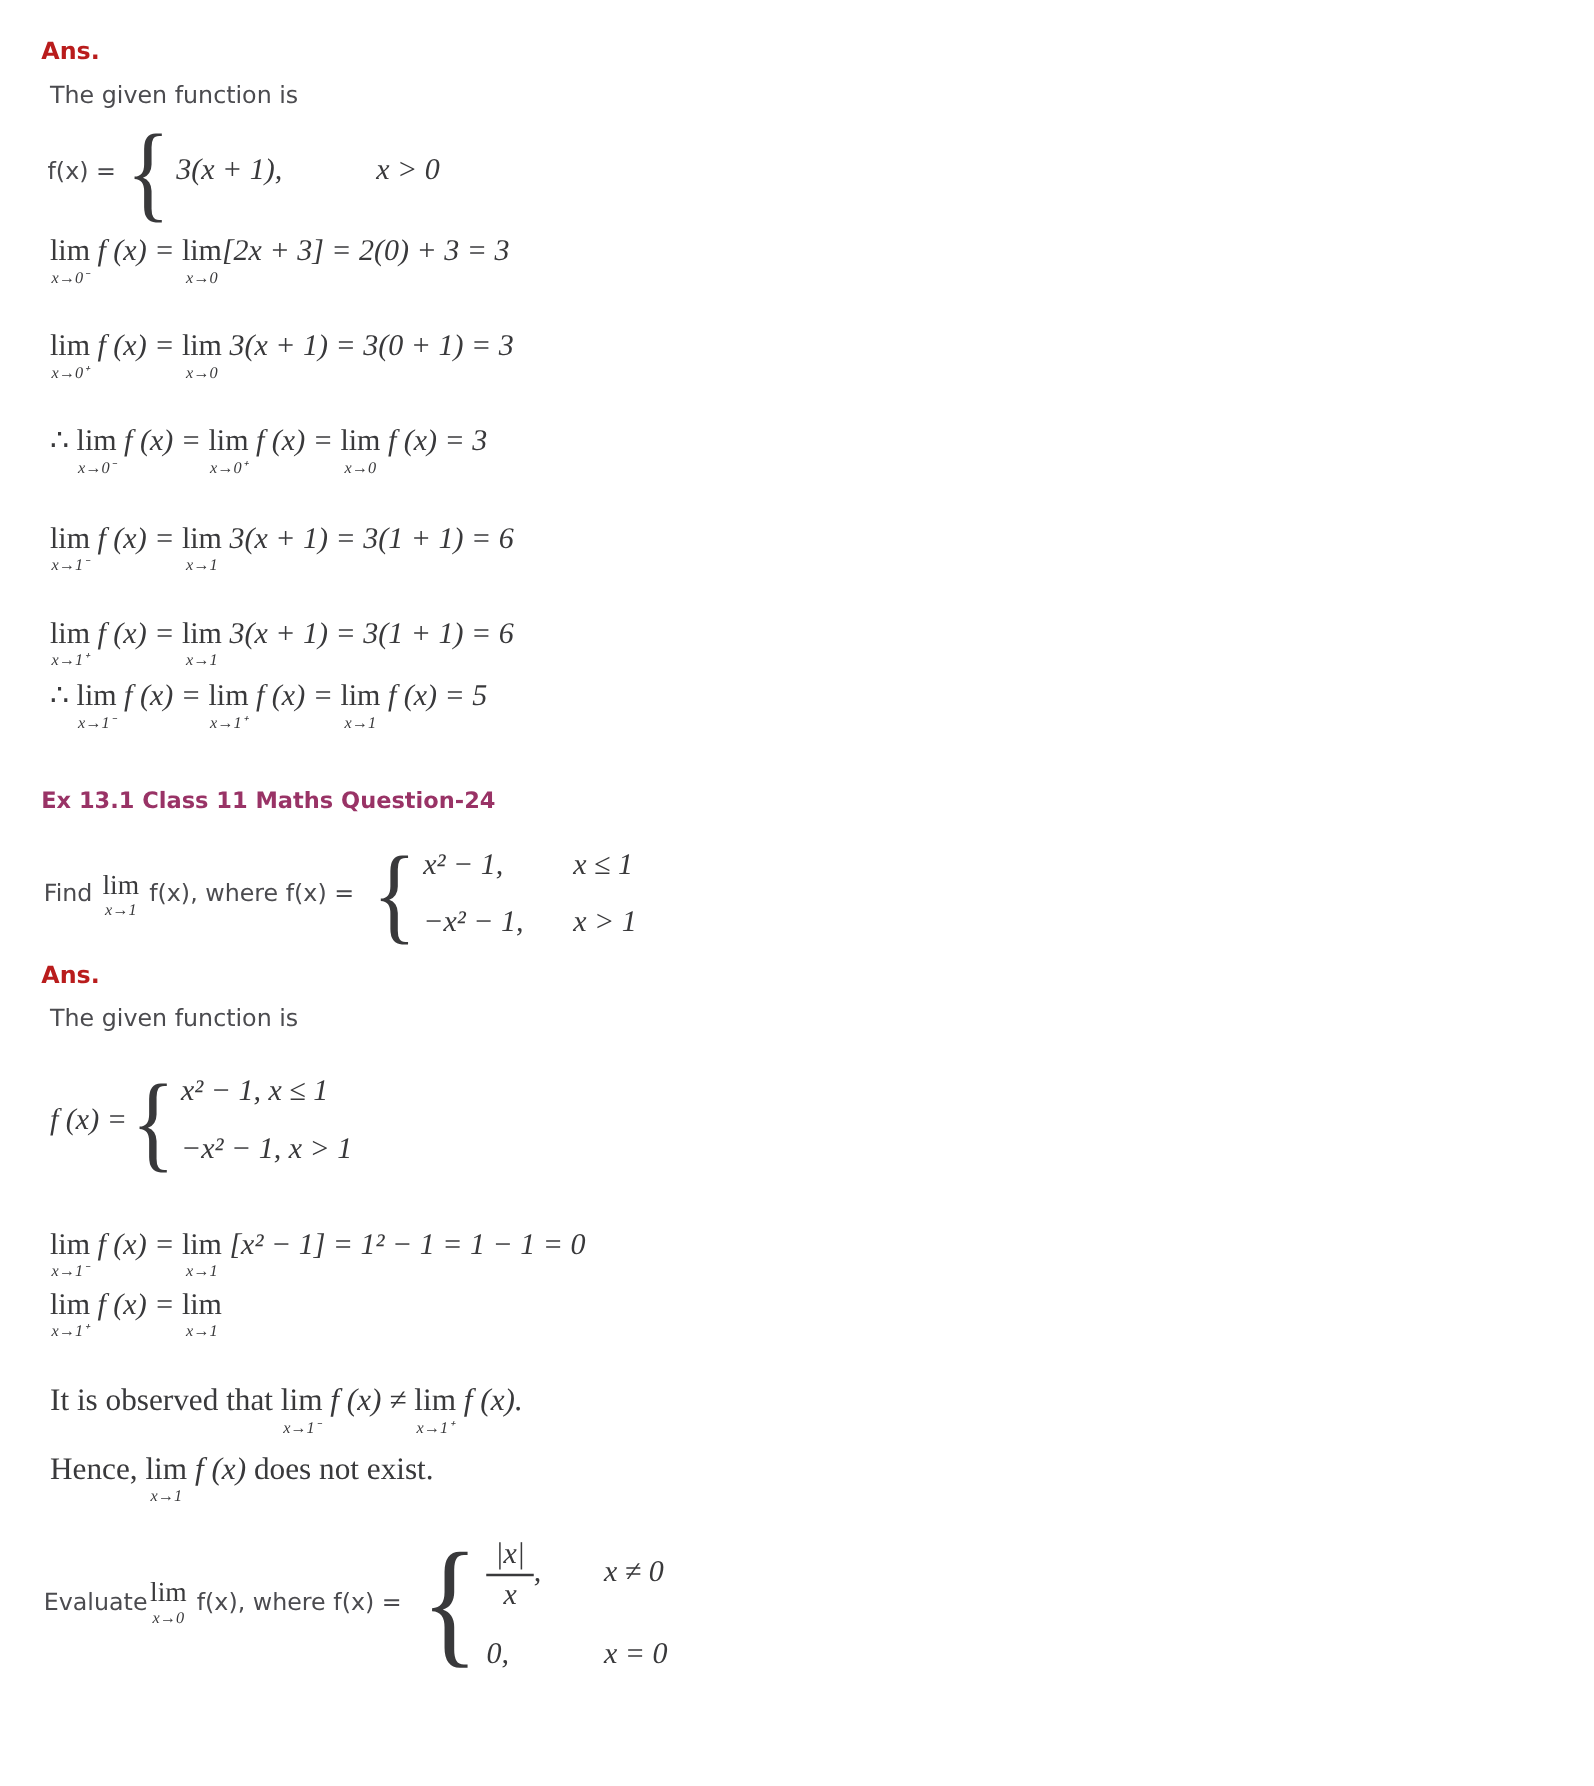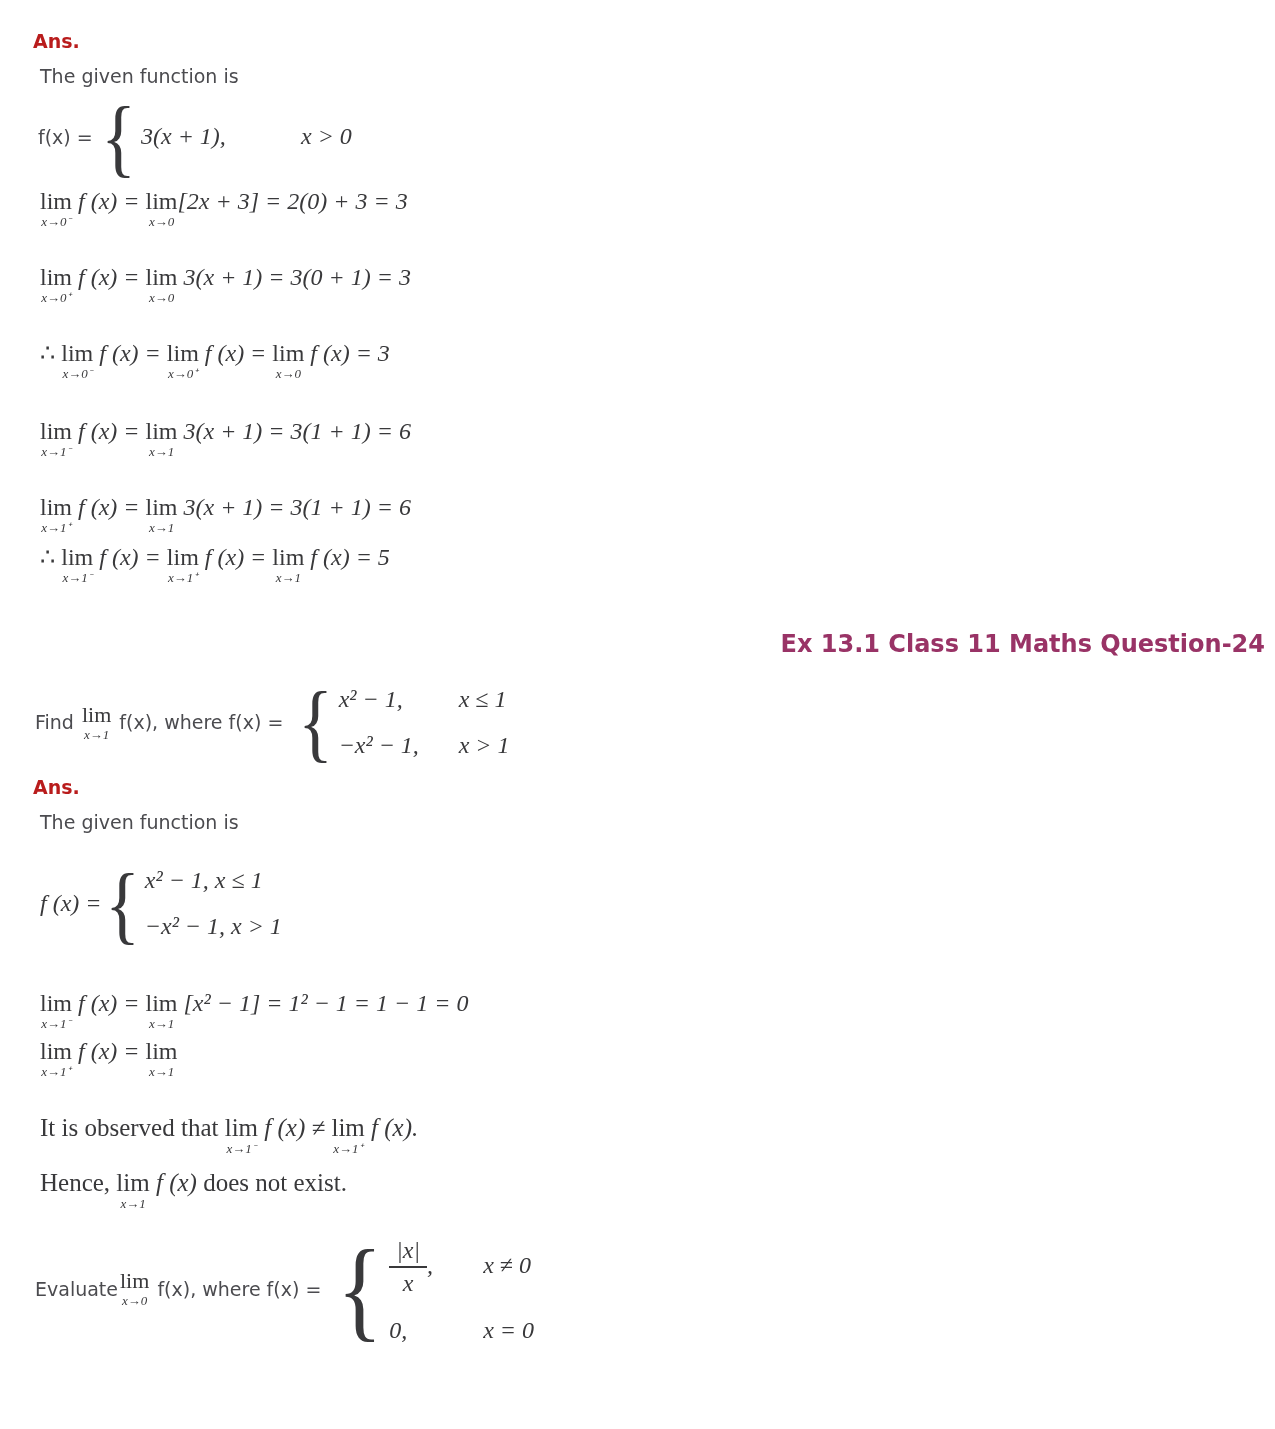--- a/index.html
+++ b/index.html
@@ -7,21 +7,21 @@
   body {
     width: 1275px; min-height: 1429px;
     padding: 30px 10px 0 33px;
     font-family: "DejaVu Sans", "Liberation Sans", sans-serif;
     color: #4b4b4f;
     overflow: hidden;
   }
 
   
   .ans-label { font-size: 19px; font-weight: bold; color: #b91c1c; margin: 0; line-height: 1.2; }
-  .q-heading { font-size: 24px; font-weight: bold; color: #993366; margin: 0; line-height: 1.2; text-align: right; }
+  .q-heading { font-size: 18px; font-weight: bold; color: #993366; margin: 0; line-height: 1.2; }
   .intro { font-size: 19px; margin: 12px 0 0 7px; line-height: 1.2; }
 
   
   .eq {
     font-family: "Liberation Serif", serif;
     font-size: 24px; color: #39393b;
     margin: 36px 0 0 7px; line-height: 1.15; white-space: nowrap;
   }
   .tk-m { font-style: italic; }
   .tk-r { font-style: normal; }

